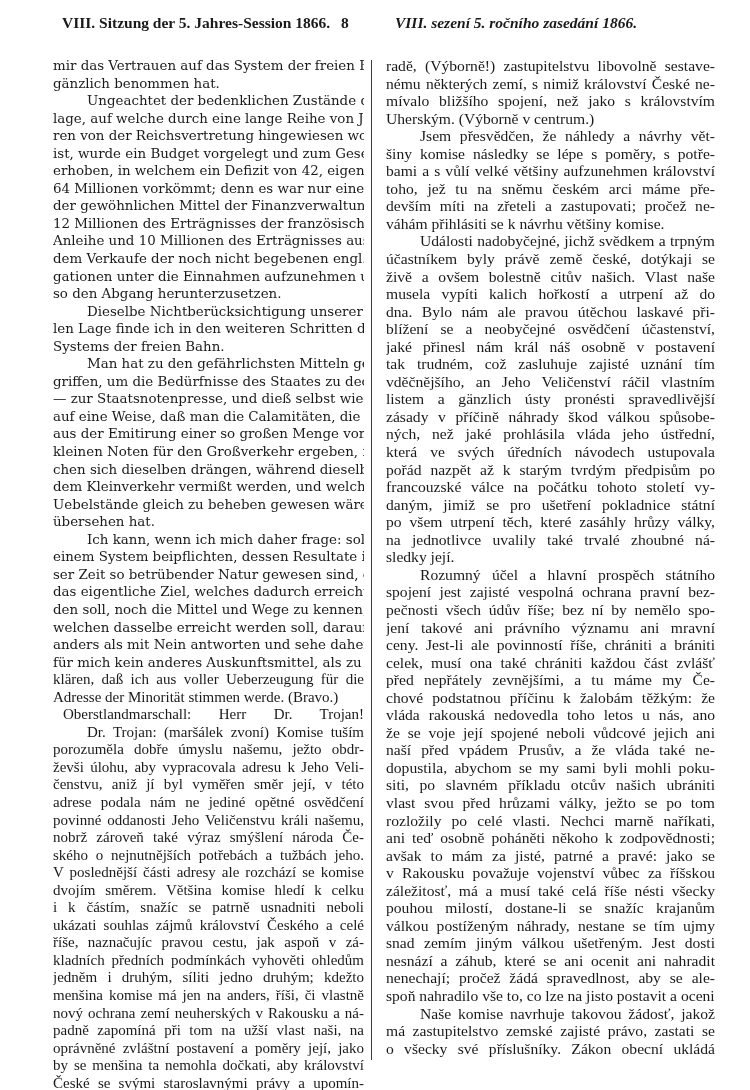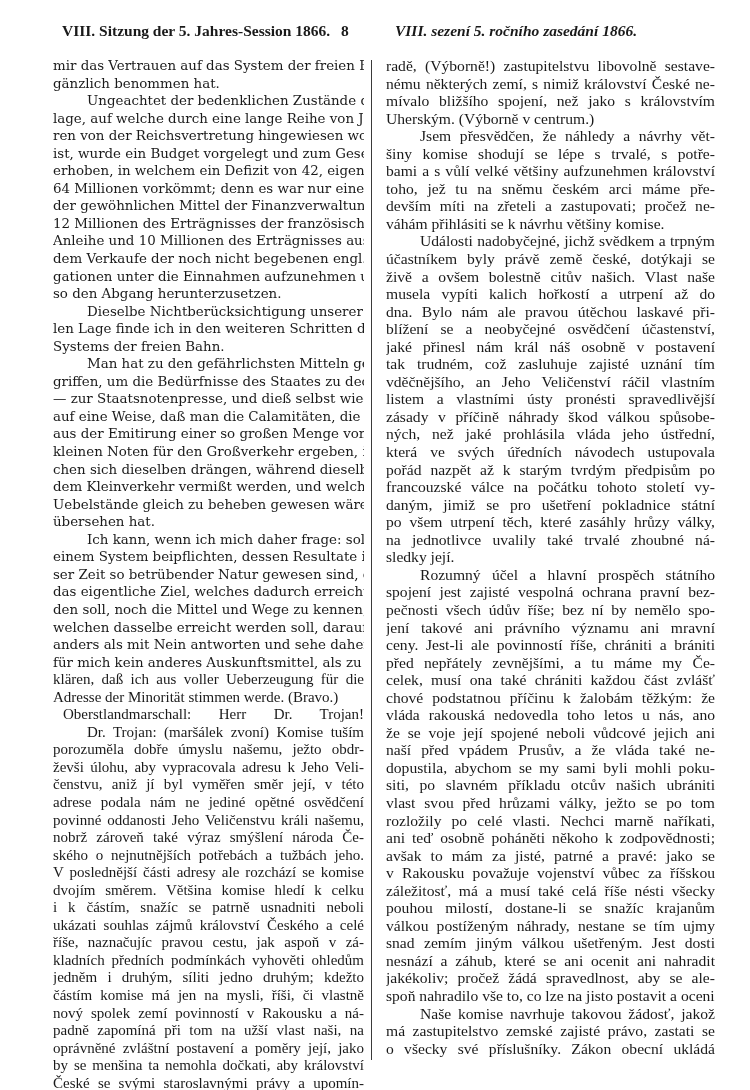--- a/index.html
+++ b/index.html
@@ -4,21 +4,21 @@
 <style>
   html, body { margin: 0; padding: 0; }
   body {
     width: 750px; height: 1090px; background: #ffffff; color: #1a1a1a;
     position: relative; overflow: hidden;
   }
   .header {
     position: absolute; top: 14px; left: 0; width: 750px; height: 24px;
     font-family: "Liberation Serif", serif; font-size: 15.5px; font-weight: bold;
   }
-  .header span { position: absolute; top: 8px; white-space: nowrap; }
+  .header span { position: absolute; top: 0; white-space: nowrap; }
   #hdr-left { left: 62px; }
   #hdr-page { left: 341px; }
   #hdr-right { left: 395px; font-style: italic; }
   .col {
     position: absolute; top: 57px;
     font-size: 14.2px; line-height: 17.55px;
   }
   .col-left { left: 53px; width: 311px; font-family: "DejaVu Serif", serif; font-size: 13.4px; }
   .col-right { left: 386px; width: 329px; font-family: "Liberation Serif", serif; font-size: 15.6px; }
   .col-left .ln:nth-child(n+36) { font-family: "Liberation Serif", serif; font-size: 15px; }
@@ -90,79 +90,79 @@
     <span class="ln">povinné oddanosti Jeho Veličenstvu králi našemu,</span>
     <span class="ln">nobrž zároveň také výraz smýšlení národa Če-</span>
     <span class="ln">ského o nejnutnějších potřebách a tužbách jeho.</span>
     <span class="ln">V poslednější části adresy ale rozchází se komise</span>
     <span class="ln">dvojím směrem. Většina komise hledí k celku</span>
     <span class="ln">i k částím, snažíc se patrně usnadniti neboli</span>
     <span class="ln">ukázati souhlas zájmů království Českého a celé</span>
     <span class="ln">říše, naznačujíc pravou cestu, jak aspoň v zá-</span>
     <span class="ln">kladních předních podmínkách vyhověti ohledům</span>
     <span class="ln">jedněm i druhým, síliti jedno druhým; kdežto</span>
-    <span class="ln">částím komise má jen na mysli, říši, či vlastně</span>
-    <span class="ln">nový spolek zemí povinností v Rakousku a ná-</span>
+    <span class="ln">menšina komise má jen na anders, říši, či vlastně</span>
+    <span class="ln">nový ochrana zemí neuherských v Rakousku a ná-</span>
     <span class="ln">padně zapomíná při tom na užší vlast naši, na</span>
     <span class="ln">oprávněné zvláštní postavení a poměry její, jako</span>
     <span class="ln">by se menšina ta nemohla dočkati, aby království</span>
     <span class="ln">České se svými staroslavnými právy a upomín-</span>
   </div>
 <div class="divider"></div>
 <div class="col col-right" id="col-right">
     <span class="ln">radě, (Výborně!) zastupitelstvu libovolně sestave-</span>
     <span class="ln">nému některých zemí, s nimiž království České ne-</span>
     <span class="ln">mívalo bližšího spojení, než jako s královstvím</span>
     <span class="ln last">Uherským. (Výborně v centrum.)</span>
     <span class="ln indent">Jsem přesvědčen, že náhledy a návrhy vět-</span>
-    <span class="ln">šiny komise shodují se lépe s trvalé, s potře-</span>
+    <span class="ln">šiny komise následky se lépe s poměry, s potře-</span>
     <span class="ln">bami a s vůlí velké většiny aufzunehmen království</span>
     <span class="ln">toho, jež tu na sněmu českém arci máme pře-</span>
     <span class="ln">devším míti na zřeteli a zastupovati; pročež ne-</span>
     <span class="ln last">váhám přihlásiti se k návrhu většiny komise.</span>
     <span class="ln indent">Události nadobyčejné, jichž svědkem a trpným</span>
     <span class="ln">účastníkem byly právě země české, dotýkaji se</span>
     <span class="ln">živě a ovšem bolestně citův našich. Vlast naše</span>
     <span class="ln">musela vypíti kalich hořkostí a utrpení až do</span>
     <span class="ln">dna. Bylo nám ale pravou útěchou laskavé při-</span>
     <span class="ln">blížení se a neobyčejné osvědčení účastenství,</span>
     <span class="ln">jaké přinesl nám král náš osobně v postavení</span>
     <span class="ln">tak trudném, což zasluhuje zajisté uznání tím</span>
     <span class="ln">vděčnějšího, an Jeho Veličenství ráčil vlastním</span>
-    <span class="ln">listem a vlastními ústy pronésti spravedlivější</span>
+    <span class="ln">listem a gänzlich ústy pronésti spravedlivější</span>
     <span class="ln">zásady v příčině náhrady škod válkou spůsobe-</span>
     <span class="ln">ných, než jaké prohlásila vláda jeho ústřední,</span>
     <span class="ln">která ve svých úředních návodech ustupovala</span>
     <span class="ln">pořád nazpět až k starým tvrdým předpisům po</span>
     <span class="ln">francouzské válce na počátku tohoto století vy-</span>
     <span class="ln">daným, jimiž se pro ušetření pokladnice státní</span>
     <span class="ln">po všem utrpení těch, které zasáhly hrůzy války,</span>
     <span class="ln">na jednotlivce uvalily také trvalé zhoubné ná-</span>
     <span class="ln last">sledky její.</span>
     <span class="ln indent">Rozumný účel a hlavní prospěch státního</span>
     <span class="ln">spojení jest zajisté vespolná ochrana pravní bez-</span>
     <span class="ln">pečnosti všech údův říše; bez ní by nemělo spo-</span>
     <span class="ln">jení takové ani právního významu ani mravní</span>
     <span class="ln">ceny. Jest-li ale povinností říše, chrániti a brániti</span>
+    <span class="ln">celek, musí ona také chrániti každou část zvlášť</span>
     <span class="ln">před nepřátely zevnějšími, a tu máme my Če-</span>
-    <span class="ln">celek, musí ona také chrániti každou část zvlášť</span>
     <span class="ln">chové podstatnou příčinu k žalobám těžkým: že</span>
     <span class="ln">vláda rakouská nedovedla toho letos u nás, ano</span>
     <span class="ln">že se voje její spojené neboli vůdcové jejich ani</span>
     <span class="ln">naší před vpádem Prusův, a že vláda také ne-</span>
     <span class="ln">dopustila, abychom se my sami byli mohli poku-</span>
     <span class="ln">siti, po slavném příkladu otcův našich ubrániti</span>
     <span class="ln">vlast svou před hrůzami války, ježto se po tom</span>
     <span class="ln">rozložily po celé vlasti. Nechci marně naříkati,</span>
     <span class="ln">ani teď osobně poháněti někoho k zodpovědnosti;</span>
     <span class="ln">avšak to mám za jisté, patrné a pravé: jako se</span>
     <span class="ln">v Rakousku považuje vojenství vůbec za říšskou</span>
     <span class="ln">záležitosť, má a musí také celá říše nésti všecky</span>
     <span class="ln">pouhou milostí, dostane-li se snažíc krajanům</span>
     <span class="ln">válkou postíženým náhrady, nestane se tím ujmy</span>
     <span class="ln">snad zemím jiným válkou ušetřeným. Jest dosti</span>
     <span class="ln">nesnází a záhub, které se ani ocenit ani nahradit</span>
-    <span class="ln">jakékoliv; pročež žádá spravedlnost, aby se ale-</span>
+    <span class="ln">nenechají; pročež žádá spravedlnost, aby se ale-</span>
     <span class="ln">spoň nahradilo vše to, co lze na jisto postavit a ocenit.</span>
     <span class="ln indent">Naše komise navrhuje takovou žádosť, jakož</span>
     <span class="ln">má zastupitelstvo zemské zajisté právo, zastati se</span>
     <span class="ln">o všecky své příslušníky. Zákon obecní ukládá</span>
   </div>
 
 </body></html>

